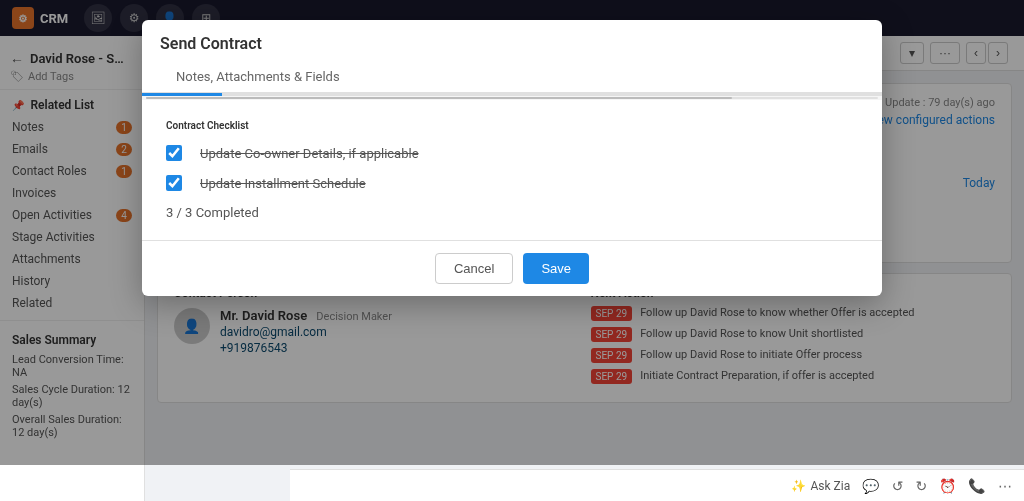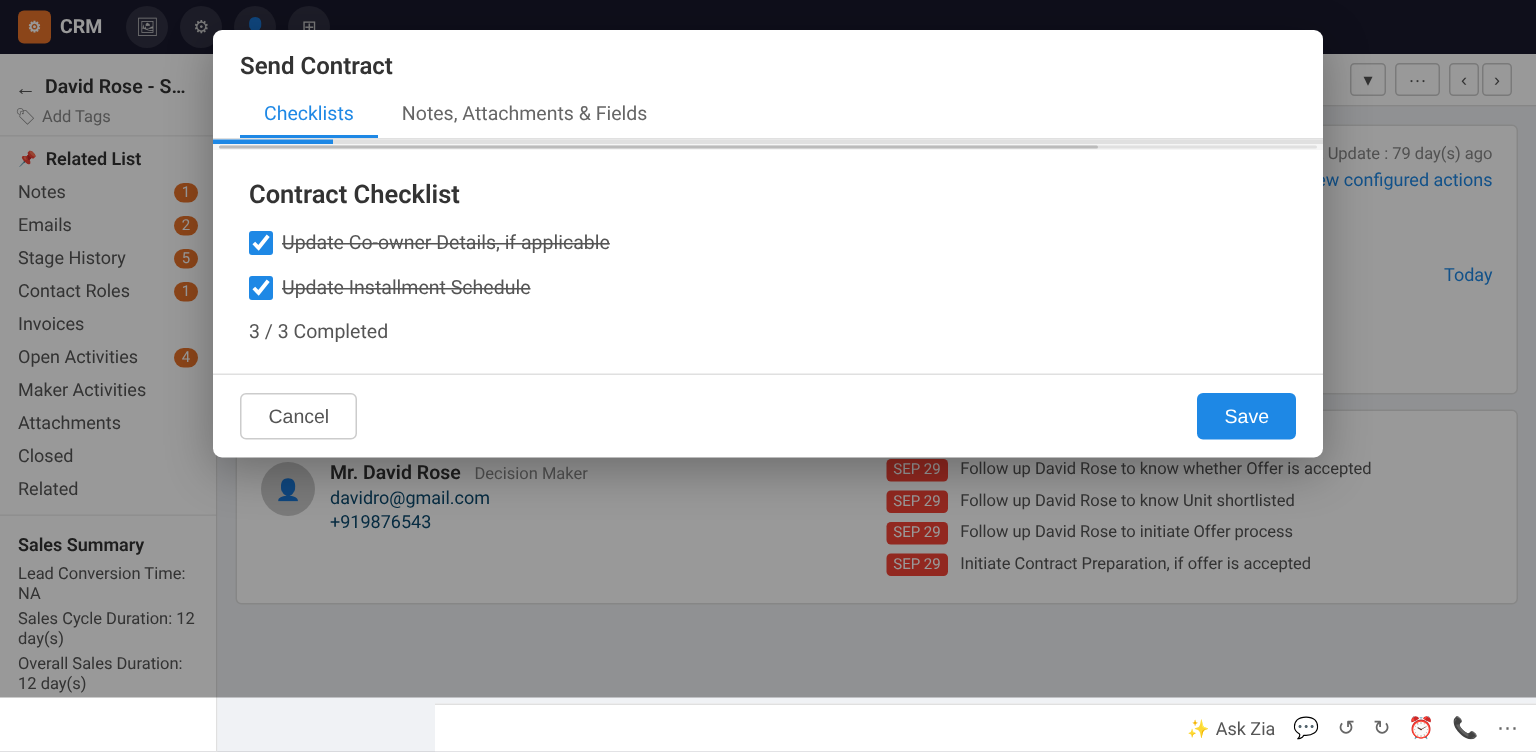--- a/index.html
+++ b/index.html
@@ -393,29 +393,29 @@
     }
     .modal-tab.active {
       color: #1e88e5;
       border-bottom: 2px solid #1e88e5;
     }
     .modal-body {
       padding: 20px 24px;
       flex: 1;
     }
     .modal-section-title {
-      font-size: 17px;
+      font-size: 10px;
       font-weight: 600;
       color: #333;
       margin-bottom: 14px;
     }
     .checklist-item {
       display: flex;
       align-items: center;
-      gap: 6px;
+      gap: 18px;
       margin-bottom: 14px;
     }
     .checklist-item input[type="checkbox"] {
       width: 16px;
       height: 16px;
       accent-color: #1e88e5;
       flex-shrink: 0;
     }
     .checklist-label {
       font-size: 13px;
@@ -424,21 +424,21 @@
     }
     .completed-text {
       font-size: 13px;
       color: #555;
       margin-top: 8px;
     }
     .modal-footer {
       padding: 12px 18px;
       border-top: 1px solid #e0e0e0;
       display: flex;
-      justify-content: space-between;
+      justify-content: center;
       gap: 10px;
     }
     .btn-cancel {
       padding: 7px 18px;
       border: 1px solid #ccc;
       background: white;
       border-radius: 4px;
       font-size: 13px;
       color: #555;
       cursor: pointer;
@@ -489,42 +489,38 @@
     </div>
     <div class="sidebar-item">
       <span>Notes</span>
       <span class="badge">1</span>
     </div>
     <div class="sidebar-item">
       <span>Emails</span>
       <span class="badge">2</span>
     </div>
     <div class="sidebar-item">
-      <span>Stage History</span>
-      <span class="badge">5</span>
-    </div>
-    <div class="sidebar-item">
       <span>Contact Roles</span>
       <span class="badge">1</span>
     </div>
     <div class="sidebar-item">
       <span>Invoices</span>
     </div>
     <div class="sidebar-item">
       <span>Open Activities</span>
       <span class="badge">4</span>
     </div>
     <div class="sidebar-item">
-      <span>Maker Activities</span>
+      <span>Stage Activities</span>
     </div>
     <div class="sidebar-item">
       <span>Attachments</span>
     </div>
     <div class="sidebar-item">
-      <span>Closed</span>
+      <span>History</span>
     </div>
     <div class="sidebar-item">
       <span>Related</span>
     </div>
     <hr class="sidebar-divider">
     <div class="sales-summary-title">Sales Summary</div>
     <div class="sales-summary-item">Lead Conversion Time: NA</div>
     <div class="sales-summary-item">Sales Cycle Duration: 12 day(s)</div>
     <div class="sales-summary-item">Overall Sales Duration: 12 day(s)</div>
   </div>
@@ -619,21 +615,20 @@
       <span class="bottom-icon">⋯</span>
     </div>
   </div>
 </div>
 
 <div class="overlay">
   <div class="modal">
     <div class="modal-header">
       <div class="modal-title">Send Contract</div>
       <div class="modal-tabs">
-        <div class="modal-tab active">Checklists</div>
         <div class="modal-tab">Notes, Attachments &amp; Fields</div>
       </div>
     </div>
 
     <div style="height:3px; background:#e0e0e0; position:relative;">
       <div style="position:absolute; left:0; width:80px; height:3px; background:#1e88e5;"></div>
     </div>
 
     <div style="height:4px; background:#f5f5f5; display:flex; align-items:center; padding:0 4px;">
       <div style="flex:1; height:2px; background:#e0e0e0; border-radius:1px;">

